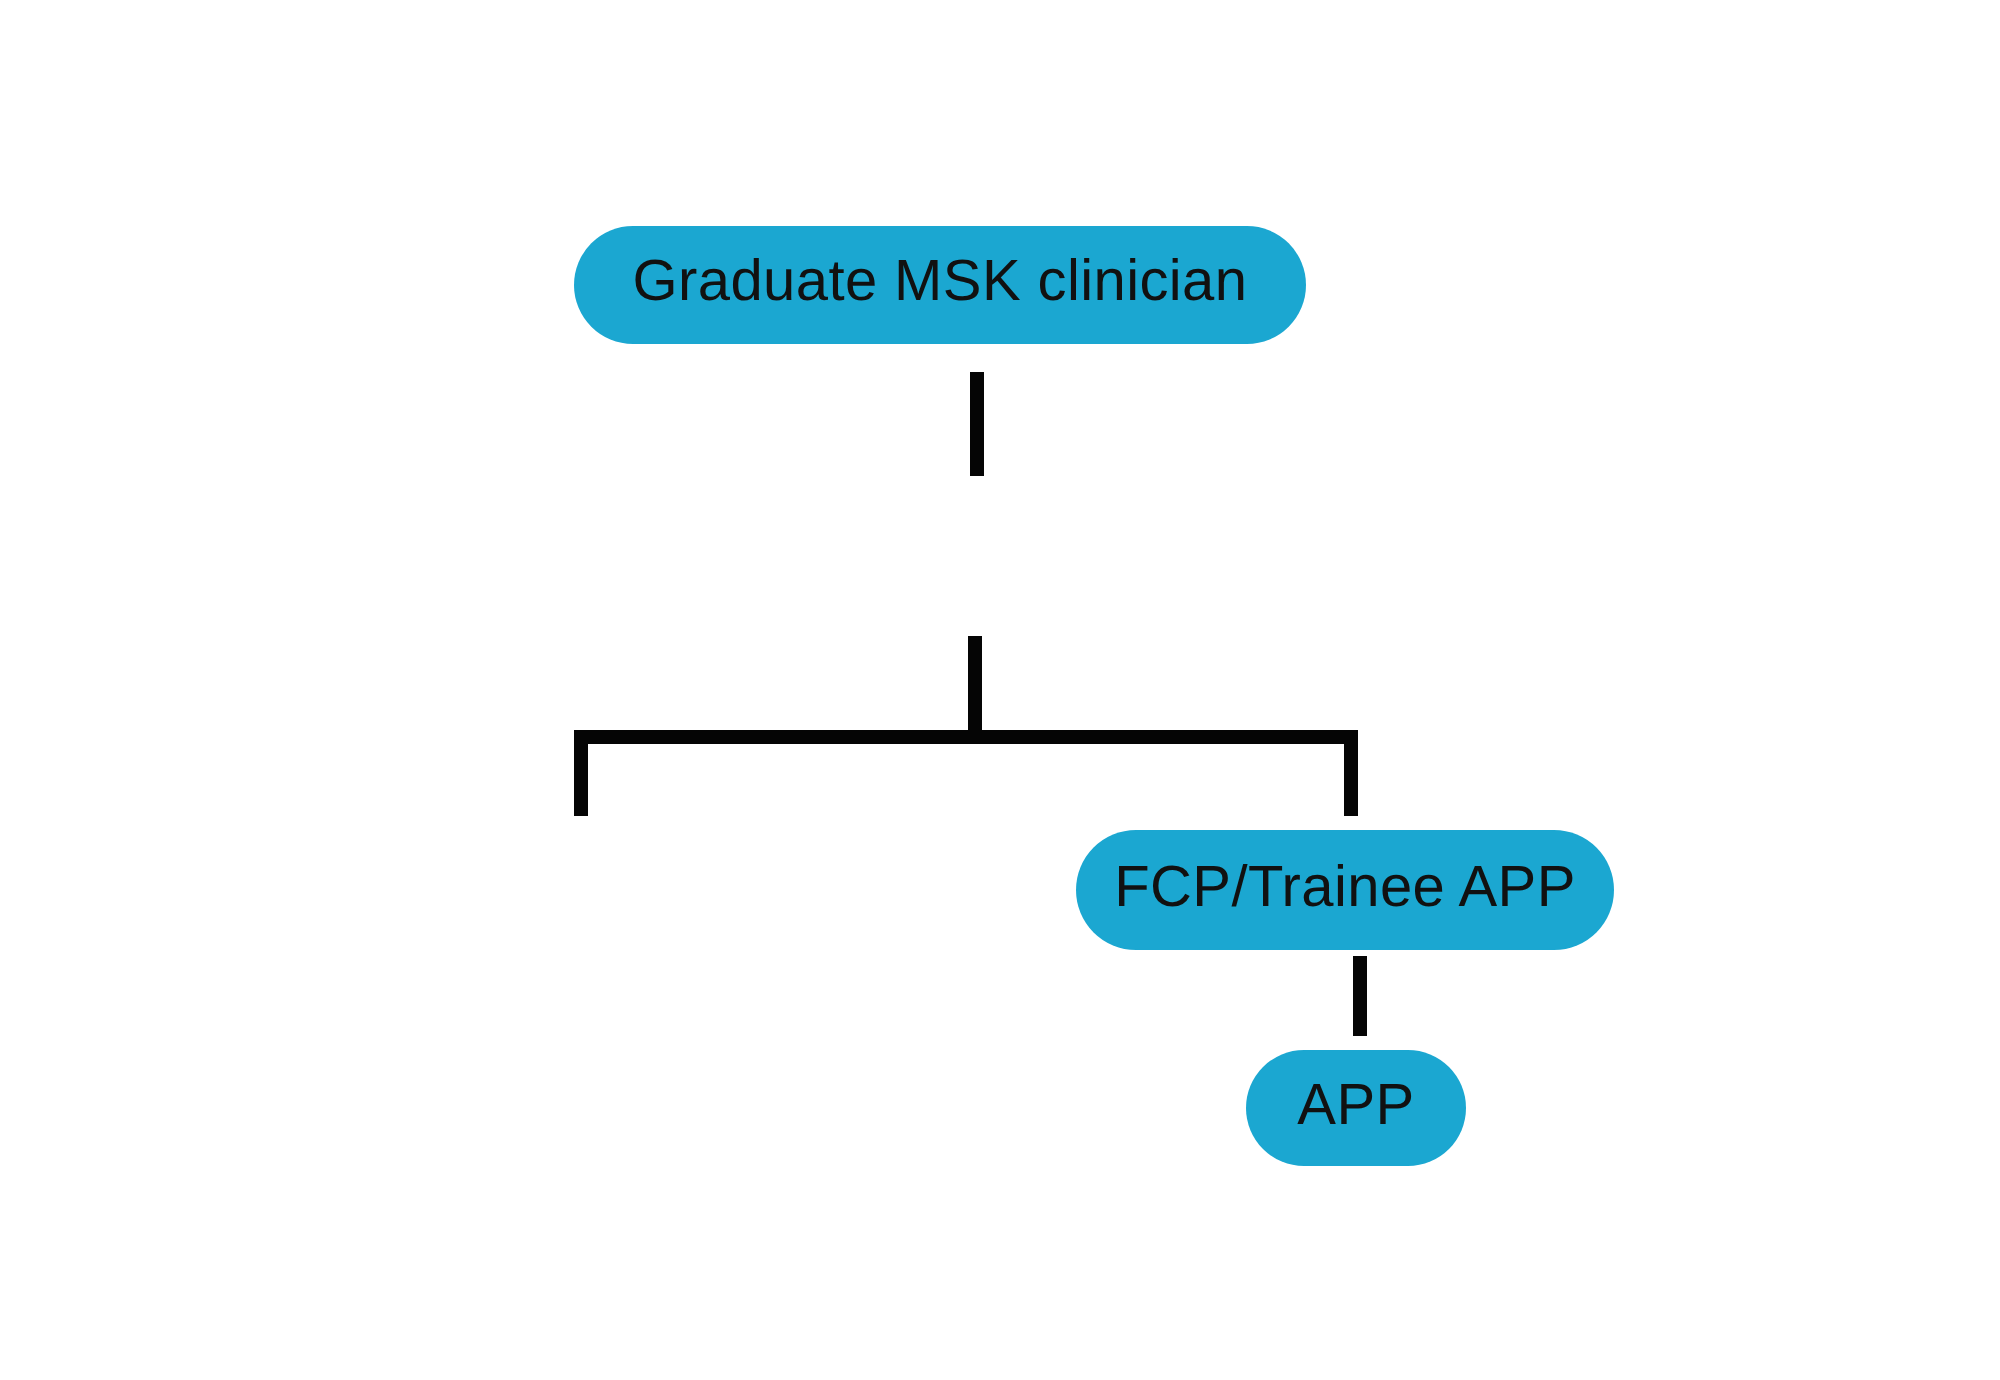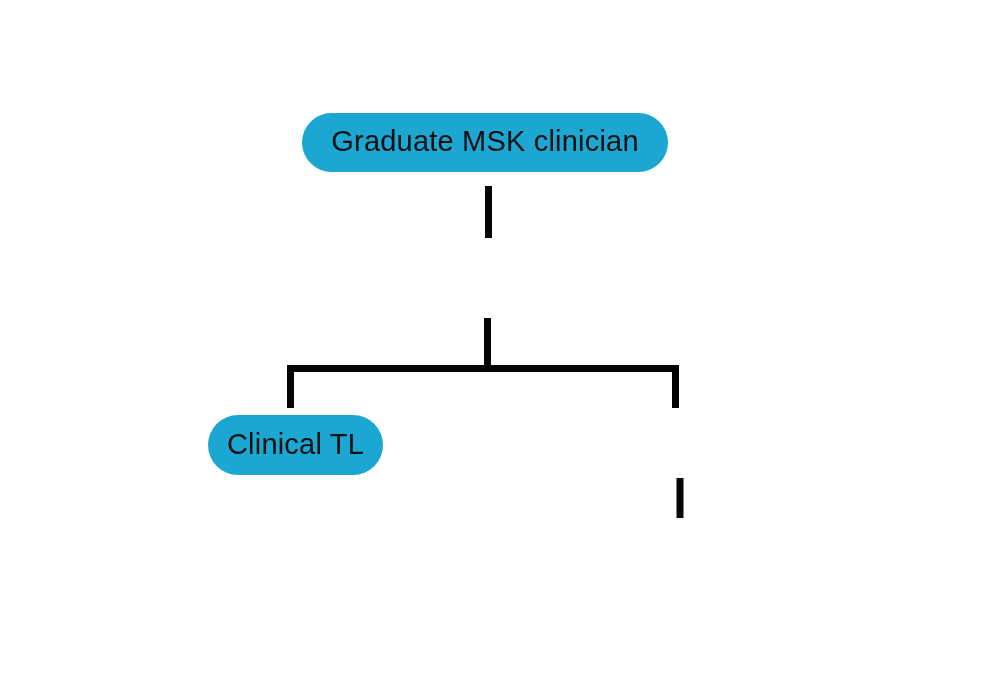--- a/index.html
+++ b/index.html
@@ -31,21 +31,21 @@
     background: var(--node-fill, #1ba7d1);
     color: var(--node-text, #111111);
     border-radius: 30px;
     font-size: 29px;
     line-height: 1;
     letter-spacing: 0.2px;
     white-space: nowrap;
     padding-bottom: 2px;
     box-sizing: border-box;
   }
-  .node-graduate    { left: 302px; top: 113px; width: 366px; height: 59px; text-align: center; }
+  .node-graduate    { left: 287px; top: 113px; width: 366px; height: 59px; text-align: center; }
   .node-established { left: 300px; top: 248px; width: 398px; height: 60px; }
   .node-clinical-tl { left: 208px; top: 415px; width: 175px; height: 60px; }
   .node-fcp         { left: 538px; top: 415px; width: 269px; height: 60px; }
   .node-app         { left: 623px; top: 525px; width: 110px; height: 58px; }
 </style>
 </head>
 <body>
 
 <div class="stage">
 
@@ -64,19 +64,22 @@
 
       <line x1="680" y1="478" x2="680" y2="518"></line>
     </g>
   </svg>
 
   <div class="node node-graduate">
     <span>Graduate MSK clinician</span>
   </div>
 
 
-  <div class="node node-clinical-tl">
-    <span>Clinical TL</span>
+
+  <div class="node node-fcp">
+    <span>FCP/Trainee APP</span>
   </div>
 
-
+  <div class="node node-app">
+    <span>APP</span>
+  </div>
 
 </div>
 
 </body></html>

